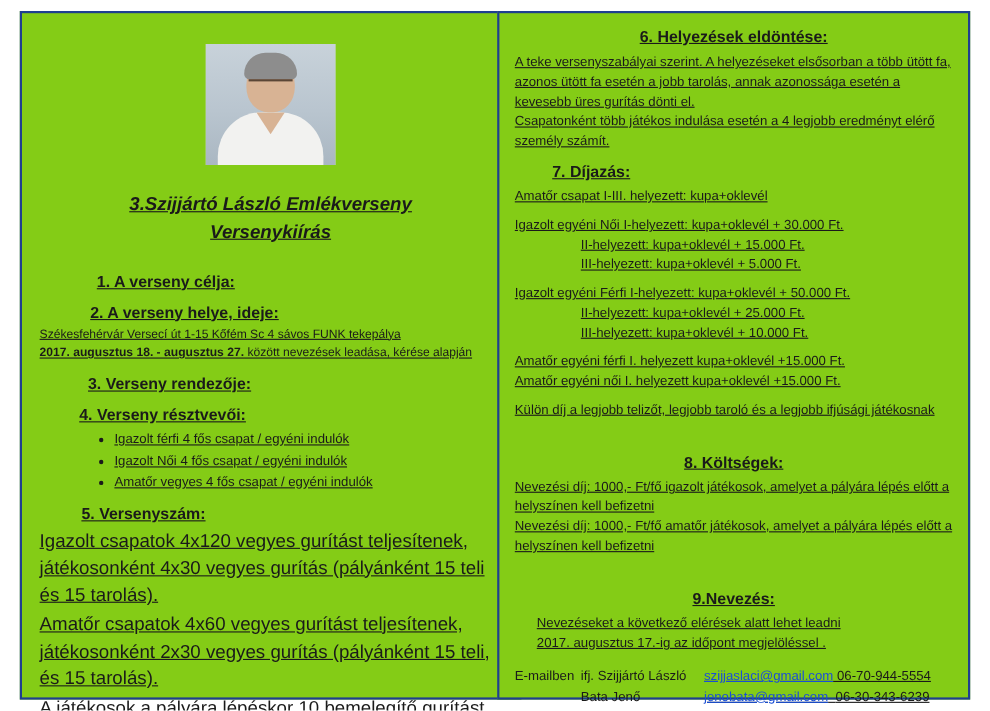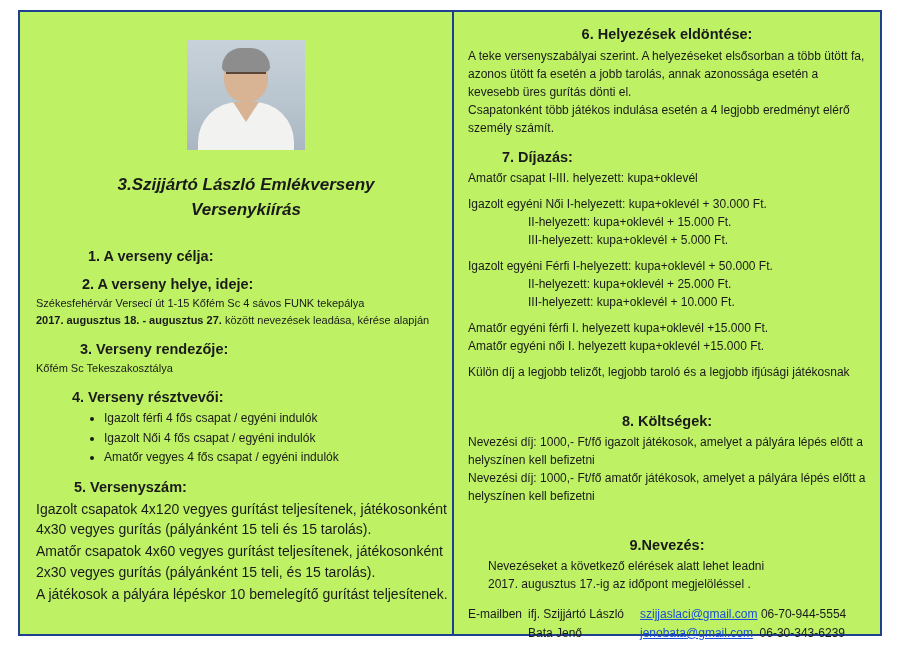--- a/index.html
+++ b/index.html
@@ -19,21 +19,22 @@
     width: 900px;
     height: 646px;
     background: #ffffff;
   }
   .panel {
     position: absolute;
     top: 10px;
     height: 626px;
     border: 2px solid #1f3f8f;
     box-sizing: border-box;
-    background: #bef264;
+    background: #84cc16;
+    text-decoration: underline;
   }
   .panel-left {
     left: 18px;
     width: 456px;
     padding: 12px 16px;
   }
   .panel-right {
     left: 452px;
     width: 430px;
     padding: 10px 14px;
@@ -124,21 +125,21 @@
     font-weight: bold;
     font-size: 14.5px;
     margin: 12px 0 4px 0;
   }
   .sec-h.indent-1 { padding-left: 52px; }
   .sec-h.indent-2 { padding-left: 46px; }
   .sec-h.indent-3 { padding-left: 44px; }
   .sec-h.indent-4 { padding-left: 36px; }
   .sec-h.indent-5 { padding-left: 38px; }
   .body-t {
-    font-size: 14px;
+    font-size: 17px;
     line-height: 1.45;
     margin: 2px 0;
   }
   .body-t.sm { font-size: 11px; }
   .bold { font-weight: bold; }
   ul.bullets {
     margin: 4px 0 0 0;
     padding-left: 68px;
     font-size: 12px;
     line-height: 1.6;
@@ -207,21 +208,20 @@
     <div class="title">3.Szijjártó László Emlékverseny</div>
     <div class="subtitle">Versenykiírás</div>
 
     <div class="sec-h indent-1">1. A verseny célja:</div>
 
     <div class="sec-h indent-2">2. A verseny helye, ideje:</div>
     <div class="body-t sm">Székesfehérvár Versecí út 1-15    Kőfém Sc  4 sávos FUNK tekepálya</div>
     <div class="body-t sm"><span class="bold">2017. augusztus 18. - augusztus 27.</span><span> között nevezések leadása, kérése alapján</span></div>
 
     <div class="sec-h indent-3">3. Verseny rendezője:</div>
-    <div class="body-t sm">Kőfém Sc Tekeszakosztálya</div>
 
     <div class="sec-h indent-4">4. Verseny résztvevői:</div>
     <ul class="bullets">
       <li>Igazolt férfi 4 fős csapat / egyéni indulók</li>
       <li>Igazolt Női 4 fős csapat / egyéni indulók</li>
       <li>Amatőr vegyes 4 fős csapat / egyéni indulók</li>
     </ul>
 
     <div class="sec-h indent-5">5. Versenyszám:</div>
     <div class="body-t">Igazolt csapatok 4x120 vegyes gurítást teljesítenek, játékosonként 4x30 vegyes gurítás (pályánként 15 teli és 15 tarolás).</div>

